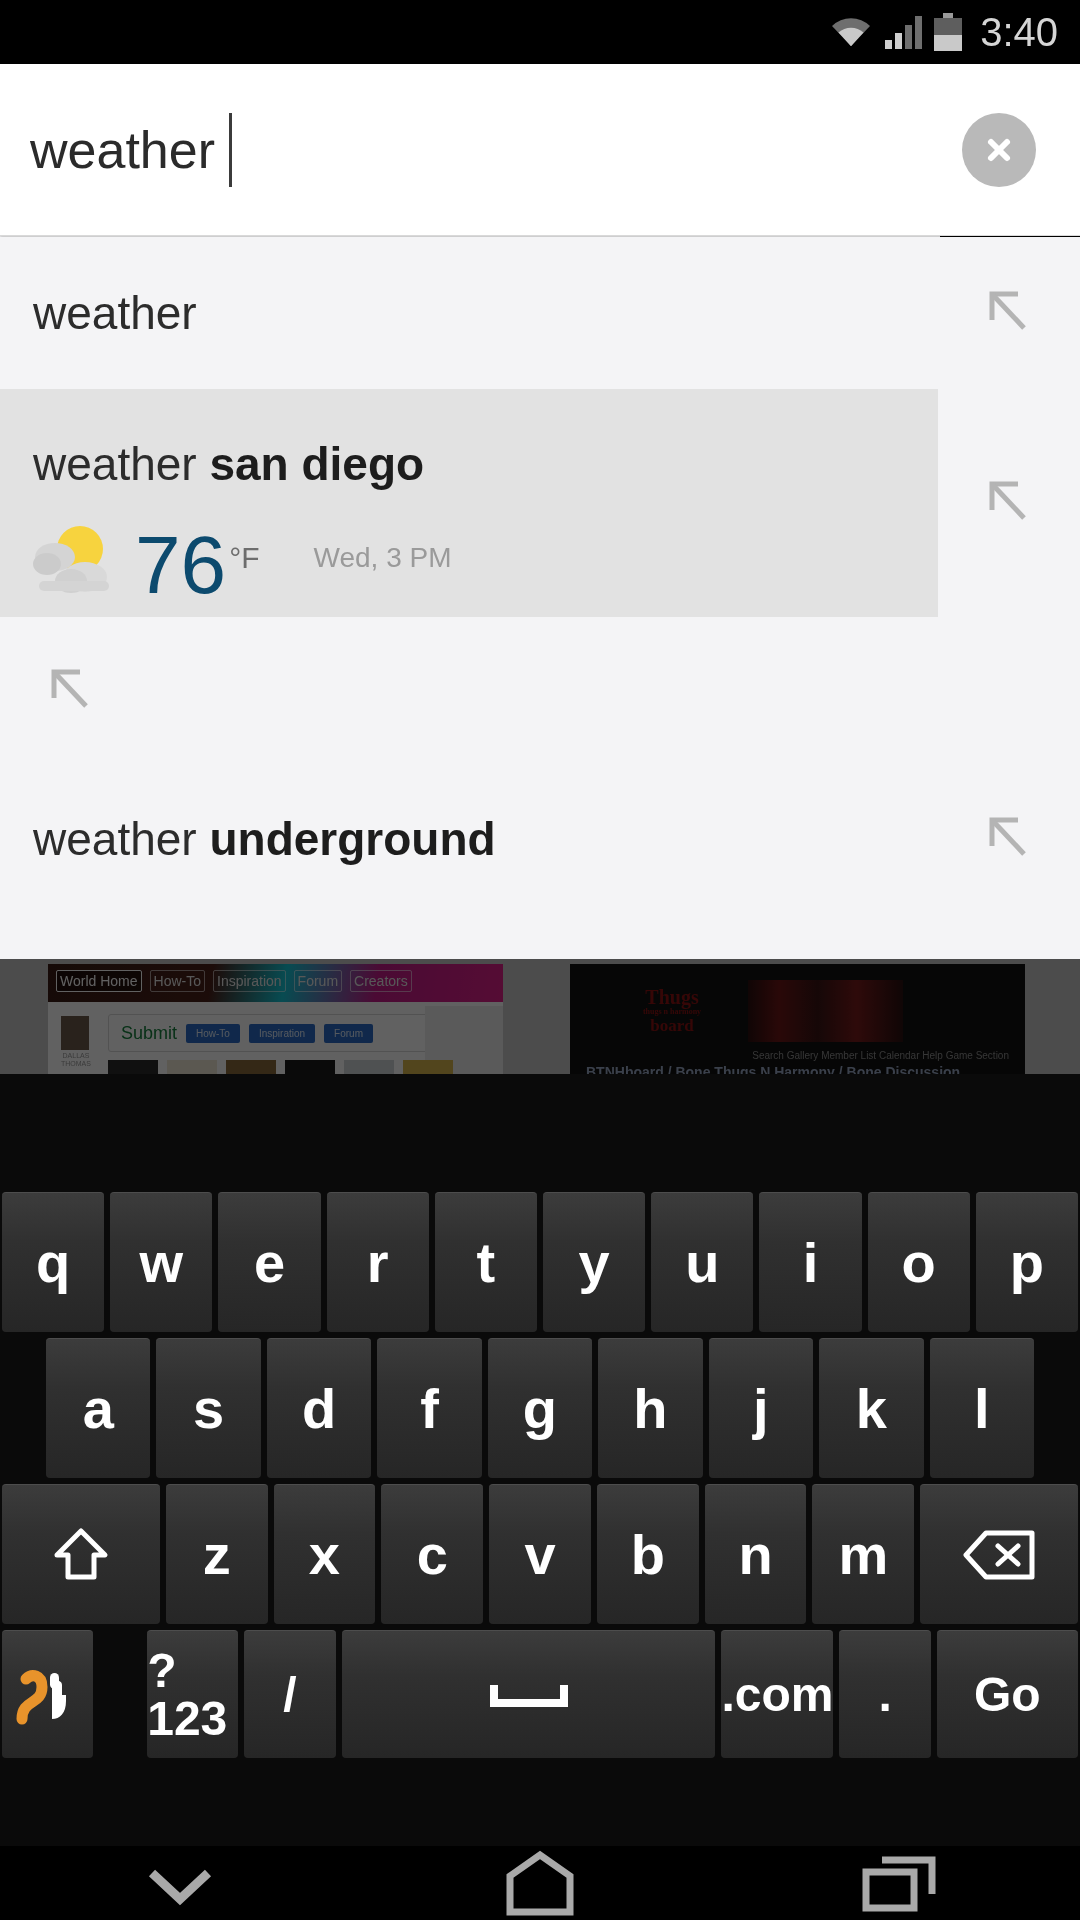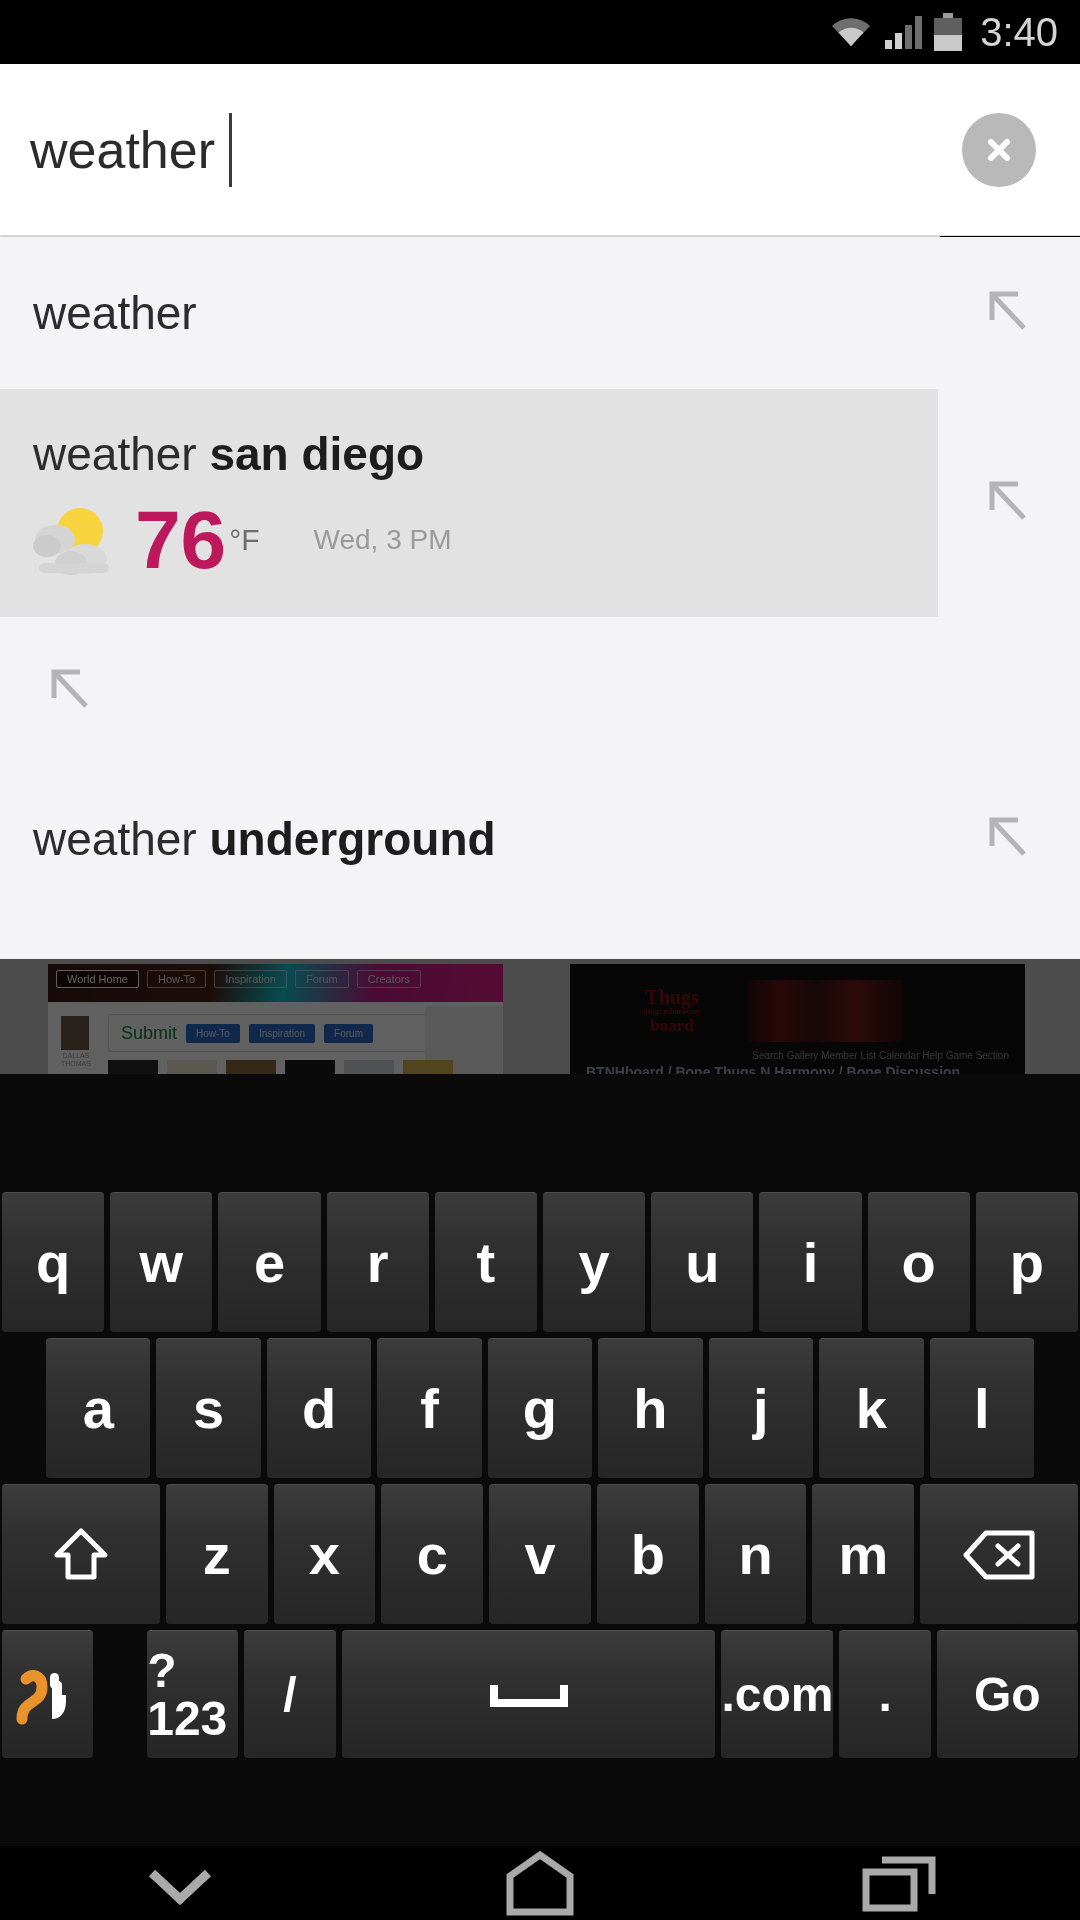--- a/index.html
+++ b/index.html
@@ -58,36 +58,36 @@
   .sugg-card{ height:228px; align-items:flex-start; }
   .sugg-hl-bg{ position:absolute; left:0; top:0; width:938px; height:100%; background:#e2e2e2; }
   .sugg-body{ position:relative; flex:1; padding-left:33px; z-index:2; }
   .sugg-title{ font-size:46px; color:#2c2c2c; font-weight:400; white-space:nowrap; }
   .sugg-title b{ font-weight:700; color:#1d1d1d; }
   .arrow-btn{ position:relative; z-index:2; width:142px; display:flex; align-items:center; justify-content:center; }
   .arrow-btn svg{ display:block; }
   .card-row{ display:flex; align-items:center; margin-top:18px; }
   .wicon{ width:92px; height:78px; position:relative; flex:0 0 auto; }
   .wicon svg{ display:block; }
-  .temp{ font-size:82px; color:#be185d; line-height:1; margin-left:10px; font-weight:700; }
+  .temp{ font-size:82px; color:#0c4a6e; line-height:1; margin-left:10px; font-weight:400;margin-top:15px; }
   .unit{ font-size:30px; color:#6d6d6d; vertical-align:super; margin-left:3px; }
   .whendate{ font-size:28px; color:#9a9a9a; margin-left:54px; }
 
   
   .webarea{ position:absolute; left:0; top:959px; width:1080px; height:115px;
             background:#c9c9c9; overflow:hidden; }
   .dim{ position:absolute; inset:0; background:rgba(0,0,0,.62); z-index:5; }
   .thumb{ position:absolute; top:5px; height:110px; overflow:hidden; }
   .thumb-l{ left:48px; width:455px; background:#fff; }
   .thumb-r{ left:570px; width:455px; background:#111; }
   .navstrip{ position:absolute; left:0; top:0; width:100%; height:38px;
              background:linear-gradient(100deg,#3a1c16 0%,#4a211a 36%,#16c6d6 52%,#c41c8a 72%,#e0218a 100%); }
   .navtabs{ position:absolute; left:8px; top:6px; display:flex; gap:8px; }
-  .navtab{ font-size:11px; color:#e6e6e6; border:1px solid rgba(255,255,255,.55);
-           padding:2px 10px; border-radius:2px; white-space:nowrap; }
+  .navtab{ font-size:14px; color:#e6e6e6; border:1px solid rgba(255,255,255,.55);
+           padding:2px 3px; border-radius:2px; white-space:nowrap; }
   .navtab.active{ background:rgba(0,0,0,.45); color:#fff; border-color:#fff; }
   .submitbar{ position:absolute; left:60px; top:50px; width:330px; height:38px;
               background:#fff; border:1px solid #d8d8d8; border-radius:3px;
               display:flex; align-items:center; padding-left:12px; gap:9px; }
   .submit-lbl{ font-size:18px; color:#15803d; font-weight:400; }
   .bluebtn{ background:#2a6bc4; color:#dfe9f7; font-size:10px; padding:4px 10px; border-radius:2px; white-space:nowrap;}
   .avatar{ position:absolute; left:13px; top:52px; width:28px; height:34px; background:#6d5a4a; }
   .avatar-cap{ position:absolute; left:13px; top:88px; width:30px; font-size:7px; color:#9a9a9a; text-align:center; line-height:1.1; }
   .tileRow{ position:absolute; left:60px; top:96px; display:flex; gap:9px; }
   .tile{ width:50px; height:22px; background:#2b2b2b; }
@@ -183,21 +183,21 @@
       <div class="arrow-btn">
         <svg width="54" height="54" viewBox="0 0 54 54">
           <path d="M10 34 L10 8 L36 8" stroke="#b4b4b4" stroke-width="5" fill="none"></path>
           <line x1="10" y1="8" x2="42" y2="42" stroke="#b4b4b4" stroke-width="5"></line>
         </svg>
       </div>
     </div>
 
     <div class="sugg sugg-card">
       <div class="sugg-hl-bg"></div>
-      <div class="sugg-body" style="padding-top:38px;">
+      <div class="sugg-body" style="padding-top:48px;">
         <div class="sugg-title"><span>weather </span><b>san diego</b></div>
         <div class="card-row">
           <span class="wicon">
             <svg width="92" height="78" viewBox="0 0 92 78">
               <circle cx="47" cy="30" r="23" fill="#f7d33e"></circle>
               <ellipse cx="22" cy="38" rx="20" ry="14" fill="#d4d4d4"></ellipse>
               <ellipse cx="14" cy="45" rx="14" ry="11" fill="#cbcbcb"></ellipse>
               <ellipse cx="52" cy="58" rx="22" ry="15" fill="#d9d9d9"></ellipse>
               <ellipse cx="38" cy="62" rx="16" ry="12" fill="#d0d0d0"></ellipse>
               <rect x="6" y="62" width="70" height="10" rx="5" fill="#d4d4d4"></rect>

